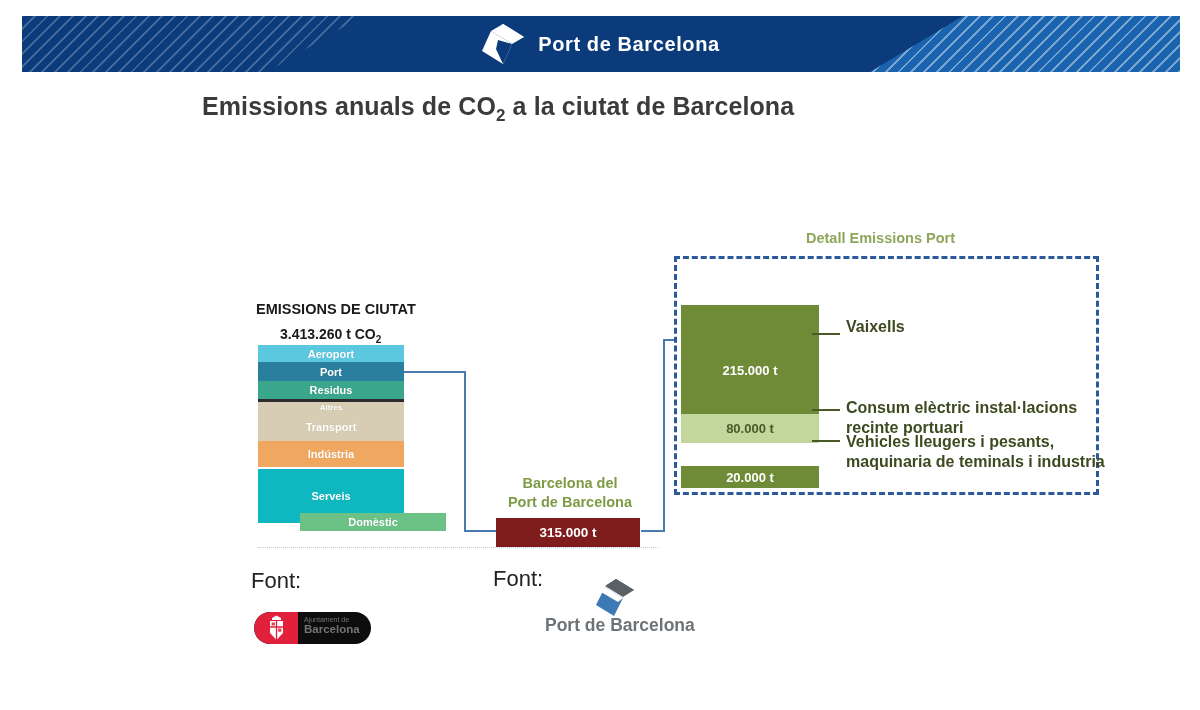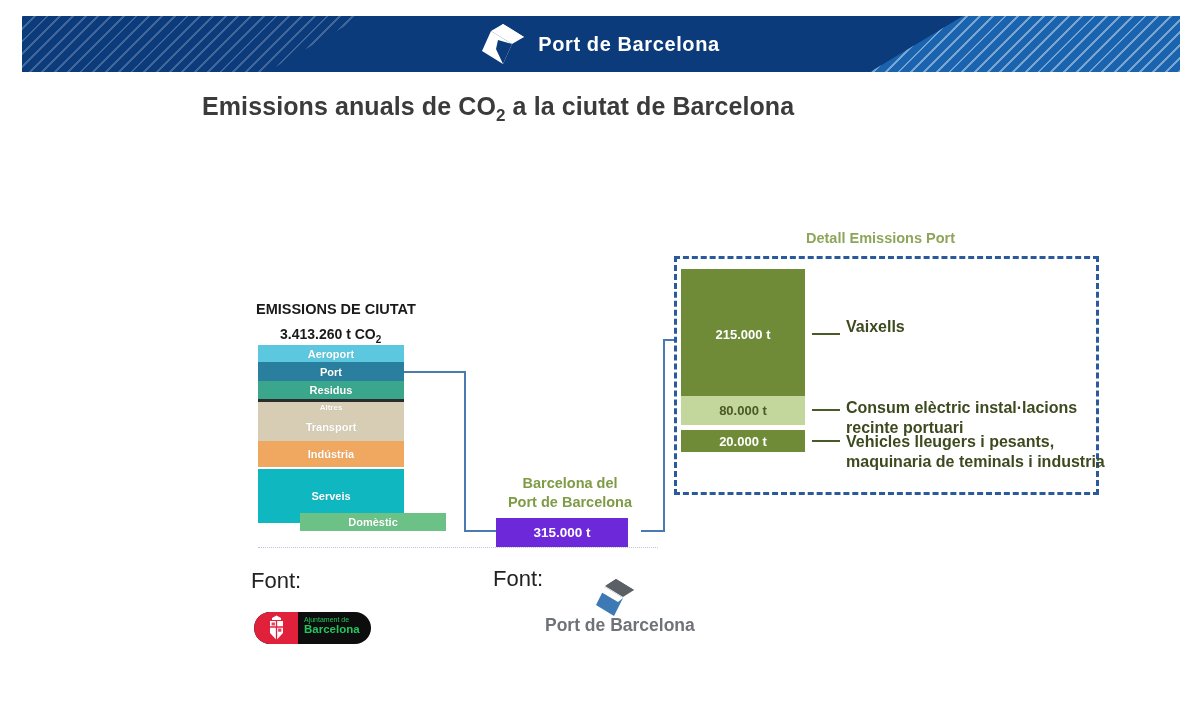--- a/index.html
+++ b/index.html
@@ -125,22 +125,22 @@
     left: 497px; top: 474px;
     width: 146px;
     text-align: center;
     font-size: 14.5px; font-weight: bold;
     color: #7e9b45;
     line-height: 1.28;
   }
   .mid-bar {
     position: absolute;
     left: 496px; top: 518px;
-    width: 132px; height: 29px;
-    background: #6d28d9;
+    width: 144px; height: 29px;
+    background: #7f1d1d;
     display: flex; align-items: center; justify-content: center;
     color: #ffffff; font-size: 13.5px; font-weight: bold;
   }
 
   
   .detail-title {
     position: absolute;
     left: 806px; top: 230px;
     font-size: 14.5px; font-weight: bold;
     color: #8fa55b;
@@ -148,27 +148,28 @@
   }
   .detail-box {
     position: absolute;
     left: 674px; top: 256px;
     width: 425px; height: 239px;
     border: 3px dashed #2a5a9c;
     background: transparent;
   }
   .d-bar {
     position: absolute; left: 681px;
-    width: 124px;
+    width: 138px;
     display: flex; align-items: center; justify-content: center;
     font-weight: bold;
     white-space: nowrap;
+    margin-top: 36px;
   }
   .d-bar.vaixells   { top: 269px; height: 130px; background: #6f8b38; color: #ffffff; font-size: 13px; }
-  .d-bar.consum     { top: 396px; height: 29px;  background: #c3d69b; color: #4a5a26; font-size: 13px; }
+  .d-bar.consum     { top: 378px; height: 29px;  background: #c3d69b; color: #4a5a26; font-size: 13px; }
   .d-bar.vehicles   { top: 430px; height: 22px;  background: #6f8b38; color: #ffffff; font-size: 13px; }
 
   .leader {
     position: absolute;
     height: 0;
     border-top: 2px solid #4a5a26;
   }
   .d-label {
     position: absolute;
     font-size: 16px; font-weight: bold;
@@ -200,21 +201,21 @@
     width: 44px; height: 100%;
     background: #e1203c;
     border-radius: 16px 0 0 16px;
   }
   .ajuntament-crest {
     position: absolute; left: 13px; top: 3px;
     width: 19px; height: 26px;
   }
   .ajuntament-txt {
     position: absolute; left: 50px; top: 4px;
-    color: #22c55e; line-height: 1.05;
+    color: #737373; line-height: 1.05;
   }
   .ajuntament-txt .t1 { font-size: 7px; display: block; }
   .ajuntament-txt .t2 { font-size: 11.5px; font-weight: bold; display: block; }
 
   .port-foot-mark {
     position: absolute; left: 594px; top: 578px;
     width: 42px; height: 40px;
   }
   .port-foot-text {
     position: absolute; left: 545px; top: 615px;

